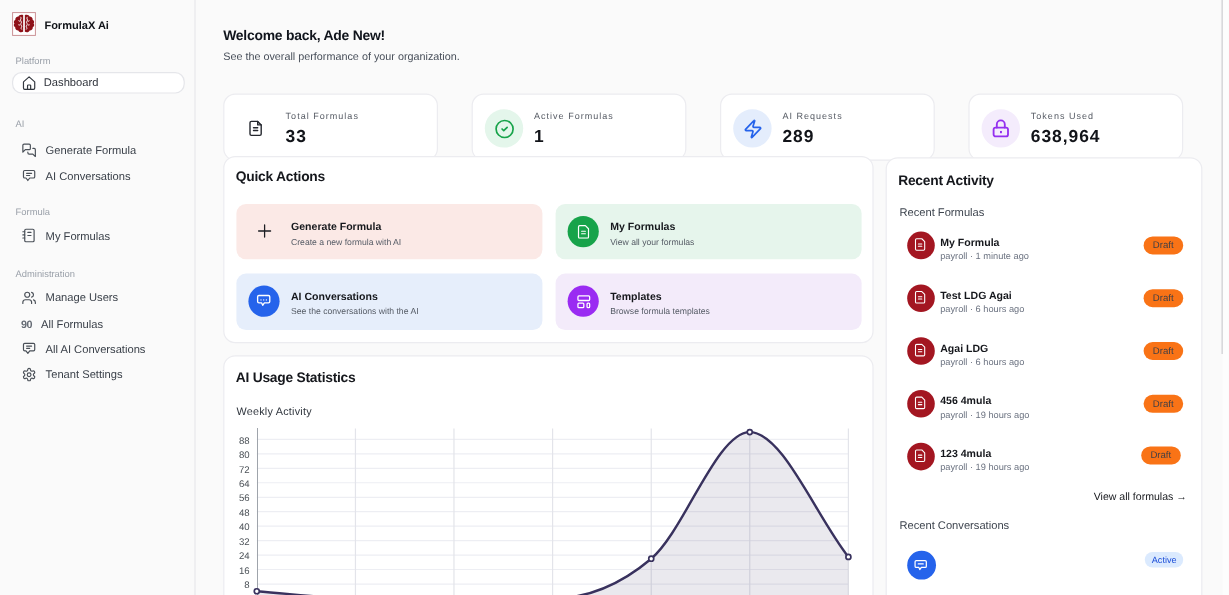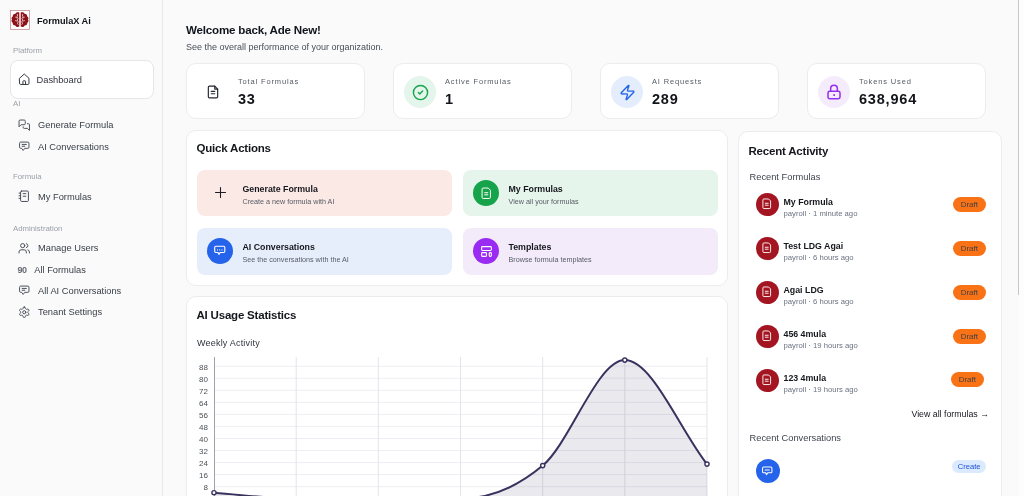--- a/index.html
+++ b/index.html
@@ -4,28 +4,28 @@
 <style>
 * { margin:0; padding:0; box-sizing:border-box; }
 html,body { width:1024px; height:496px; overflow:hidden; font-family:"Liberation Sans", sans-serif; background:#fafafa; color:#18181b; }
 .abs { position:absolute; }
 
 #sidebar { position:absolute; left:0; top:0; width:163px; height:496px; background:#fafafa; border-right:1px solid #e8e8ec; }
 #sidebar .lbl { position:absolute; left:13px; font-size:7.8px; color:#9aa0a9;text-align:center; }
 .nav { position:absolute; left:11px; width:142px; height:21px; display:flex; align-items:center; }
 .nav svg { margin-left:7px; flex:0 0 auto; }
 .nav span { margin-left:7.5px; font-size:9.3px; color:#3a4049; }
-#dashbtn { position:absolute; left:10px; top:60px; width:144px; height:39px; background:#fff; border:1px solid #e5e6ea; border-radius:8px; display:flex; align-items:center; }
+#dashbtn { position:absolute; left:10px; top:60px; width:144px; height:18px; background:#fff; border:1px solid #e5e6ea; border-radius:8px; display:flex; align-items:center; }
 #dashbtn svg { margin-left:6.5px; }
 #dashbtn span { margin-left:6.5px; font-size:9.3px; color:#30343c; font-weight:500; }
 #user { position:absolute; left:10px; top:464px; width:144px; height:21px; display:flex; align-items:center; }
 #avatar { width:20px; height:20px; border-radius:6px; background:#e4e4e8; font-size:7px; font-weight:bold; color:#16181d; display:flex; align-items:center; justify-content:center; }
 
 .card { position:absolute; background:#fff; border:1px solid #ececf0; border-radius:10px; }
-.stat { top:63px; width:179px; height:56px; }
+.stat { top:78px; width:179px; height:56px; }
 .scirc { position:absolute; left:10px; top:12px; width:32px; height:32px; border-radius:50%; display:flex; align-items:center; justify-content:center; }
 .slab { position:absolute; left:51px; top:13px; font-size:7.5px; letter-spacing:0.85px; color:#565b64; }
 .snum { position:absolute; left:51px; top:26.5px; font-size:14.5px; letter-spacing:0.8px; font-weight:bold; color:#121419; }
 .ptitle { position:absolute; left:9.5px; font-size:11.5px; font-weight:bold; color:#15171c; letter-spacing:-0.2px; }
 .tile { position:absolute; width:255px; border-radius:8px; display:flex; align-items:center; }
 .tcirc { width:26px; height:26px; border-radius:50%; margin-left:10px; flex:0 0 auto; display:flex; align-items:center; justify-content:center; }
 .ttxt { margin-left:9.5px; position:relative; top:2px; }
 .tt1 { font-size:8.8px; font-weight:bold; color:#15171c; }
 .tt2 { font-size:7.2px; color:#565c66; margin-top:2.5px; }
 
@@ -332,18 +332,18 @@
   <div class="abs" style="left:10.5px;top:300.5px;font-size:9.3px;color:#3e454f">Recent Conversations</div>
 
   <div class="rrow" style="top:327px;width:231px;height:40px">
     <div class="rcirc" style="width:24px;height:24px;background:#2563eb">
         <svg width="12.5" height="12.5" viewBox="0 0 24 24" fill="none" stroke="#fff" stroke-width="2" stroke-linecap="round" stroke-linejoin="round">
           <path d="M21 13a2 2 0 0 1-2 2h-6l-2.5 3.5L9 15H5a2 2 0 0 1-2-2V6a2 2 0 0 1 2-2h14a2 2 0 0 1 2 2z"></path>
           <path d="M8 9.5h8"></path>
         </svg>
       </div>
     <div class="rt2" style="top:36px">16 minutes ago</div>
-    <div class="badge" style="right:0.5px;top:0.5px;height:13.5px;padding:0 5.5px;font-size:7.6px;background:#dbeafe;color:#1d4ed8">Create</div>
+    <div class="badge" style="right:0.5px;top:0.5px;height:13.5px;padding:0 5.5px;font-size:7.6px;background:#dbeafe;color:#1d4ed8">Active</div>
   </div>
 </div>
 
 <div class="abs" style="left:1018px;top:0;width:1px;height:295px;background:#c6c6cb"></div>
 <div class="abs" style="left:1019px;top:0;width:5px;height:496px;background:#fdfdfd"></div>
 
 </body></html>

